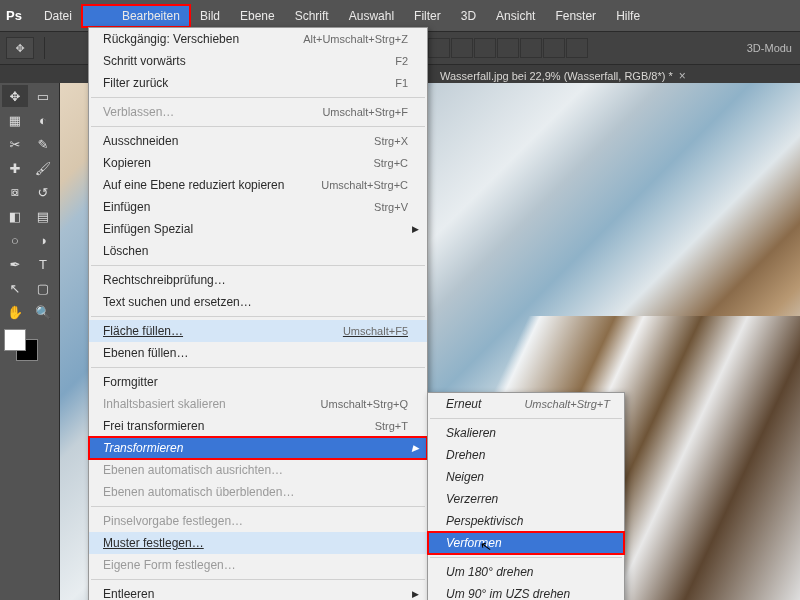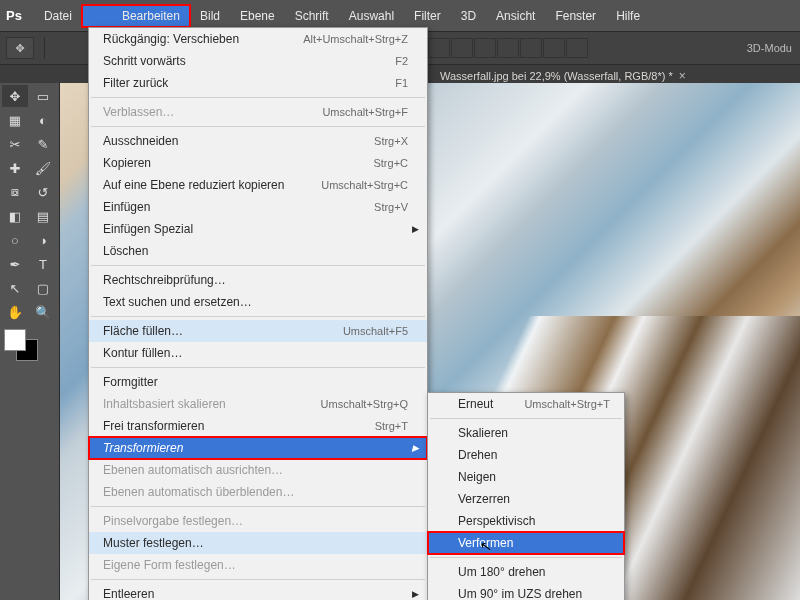--- a/index.html
+++ b/index.html
@@ -23,28 +23,28 @@
 .tool { width: 26px; height: 22px; background: #535353; display: flex; align-items: center; justify-content: center; color: #ddd; font-size: 13px; cursor: default; }
 .tool.sel { background: #3d3d3d; }
 .swatches { margin-top: 4px; position: relative; width: 40px; height: 36px; }
 .swatch-fg { position: absolute; top: 0; left: 2px; width: 22px; height: 22px; background: #fff; border: 1px solid #888; }
 .swatch-bg { position: absolute; top: 10px; left: 14px; width: 22px; height: 22px; background: #000; border: 1px solid #888; }
 .canvas-area { flex: 1; position: relative; overflow: hidden; }
 .canvas-bg { position: absolute; inset: 0; background: linear-gradient(135deg,#e5d6c0 0%, #d8c7ae 8%, #a8bfd0 12%, #7fa5c3 25%, #c4d0d8 30%, #e8edf0 42%, #b5c4ce 48%, #8fb2c8 55%, #dfe6ea 63%, #8a6b4a 70%, #b89872 75%, #e5ecef 82%, #7d9fb5 90%, #5a7d95 100%); }
 .canvas-cliff { position:absolute; right:0; bottom:0; width:60%; height:55%; background: linear-gradient(115deg, transparent 0%, transparent 30%, #f0f3f5 32%, #8b6d4a 45%, #efefef 50%, #6e5437 60%, #e8e8e8 68%, #5c4530 80%, #dedede 100%); clip-path: polygon(20% 0, 100% 0, 100% 100%, 0 100%); }
 .dropdown { position: absolute; top: 27px; left: 88px; width: 340px; background: #f1f1f1; border: 1px solid #979797; box-shadow: 2px 2px 6px rgba(0,0,0,.35); font-size: 12px; color: #2b2b2b; z-index: 100; }
 .dd-item { display: flex; justify-content: space-between; padding: 3px 19px 3px 14px; cursor: default; position: relative; line-height: 16px; }
-.dd-item.hover { background: #d5e6f7; }
+.dd-item.hover { background: #d5e6f7; text-decoration: underline; }
 .dd-item.disabled { color: #9a9a9a; }
 .dd-item.highlight { background: #3a76d6; color: #fff; outline: 2px solid #ff0000; outline-offset: -1px; font-style: italic; }
 .dd-sep { height: 1px; background: #d0d0d0; margin: 3px 2px; }
 .dd-arrow { position: absolute; right: 8px; font-size: 9px; }
 .shortcut { color: #6a6a6a; font-size: 11px; }
 .submenu { position: absolute; top: 392px; left: 427px; width: 198px; background: #f1f1f1; border: 1px solid #979797; box-shadow: 2px 2px 6px rgba(0,0,0,.35); font-size: 12px; color: #2b2b2b; z-index: 101; }
-.sm-item { display: flex; justify-content: space-between; padding: 3px 14px 3px 30px; cursor: default; line-height: 16px; }
+.sm-item { display: flex; justify-content: space-between; padding: 3px 14px 3px 18px; cursor: default; line-height: 16px; font-style: italic; }
 .sm-item.highlight { background: #3a76d6; color: #fff; outline: 2px solid #ff0000; outline-offset: -1px; }
 .cursor { position: absolute; top: 538px; left: 480px; font-size: 14px; color: #000; z-index: 200; transform: rotate(-10deg); }
 </style>
 </head>
 <body>
 
 <div class="menubar">
   <span class="ps-logo">Ps</span>
   <span class="menu-item">Datei</span>
   <span class="menu-item active">Bearbeiten</span>
@@ -183,21 +183,21 @@
     </div>
     <div class="dd-item">
       <span>Text suchen und ersetzen…</span>
     </div>
     <div class="dd-sep"></div>
     <div class="dd-item hover">
       <span>Fläche füllen…</span>
       <span class="shortcut">Umschalt+F5</span>
     </div>
     <div class="dd-item">
-      <span>Kontur füllen…</span>
+      <span>Ebenen füllen…</span>
     </div>
     <div class="dd-sep"></div>
     <div class="dd-item">
       <span>Formgitter</span>
     </div>
     <div class="dd-item disabled">
       <span>Inhaltsbasiert skalieren</span>
       <span class="shortcut">Umschalt+Strg+Q</span>
     </div>
     <div class="dd-item">

